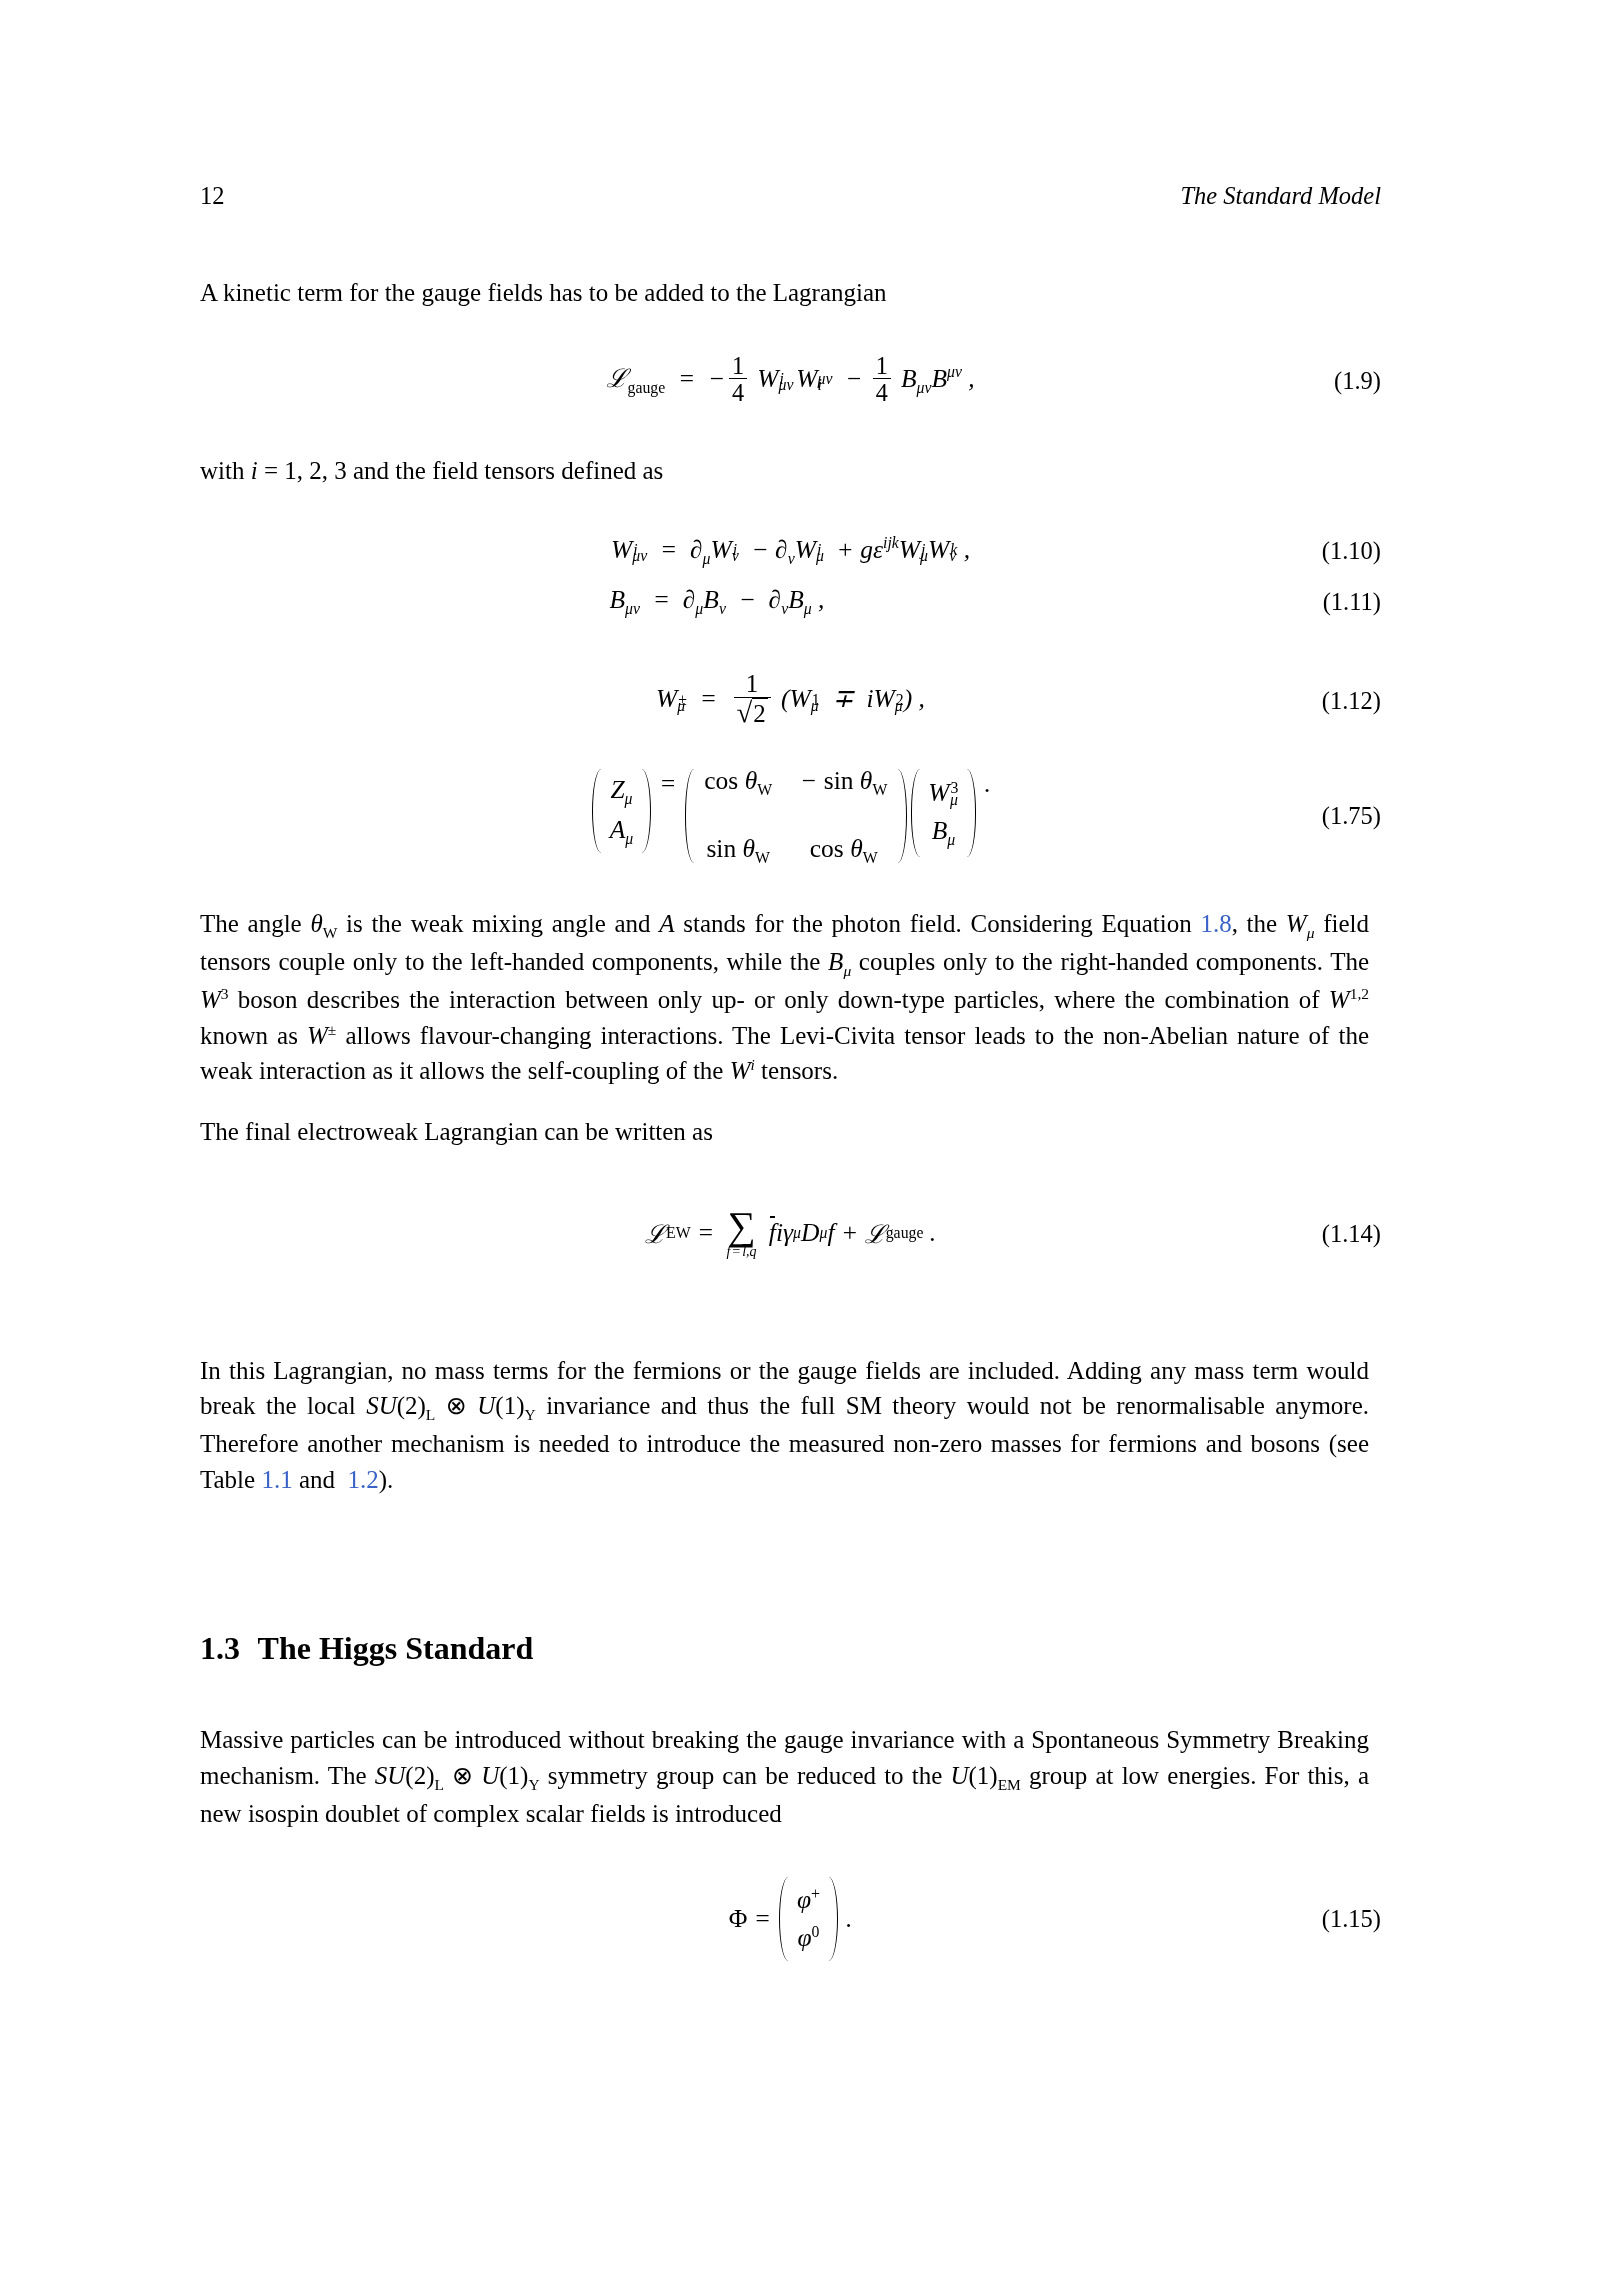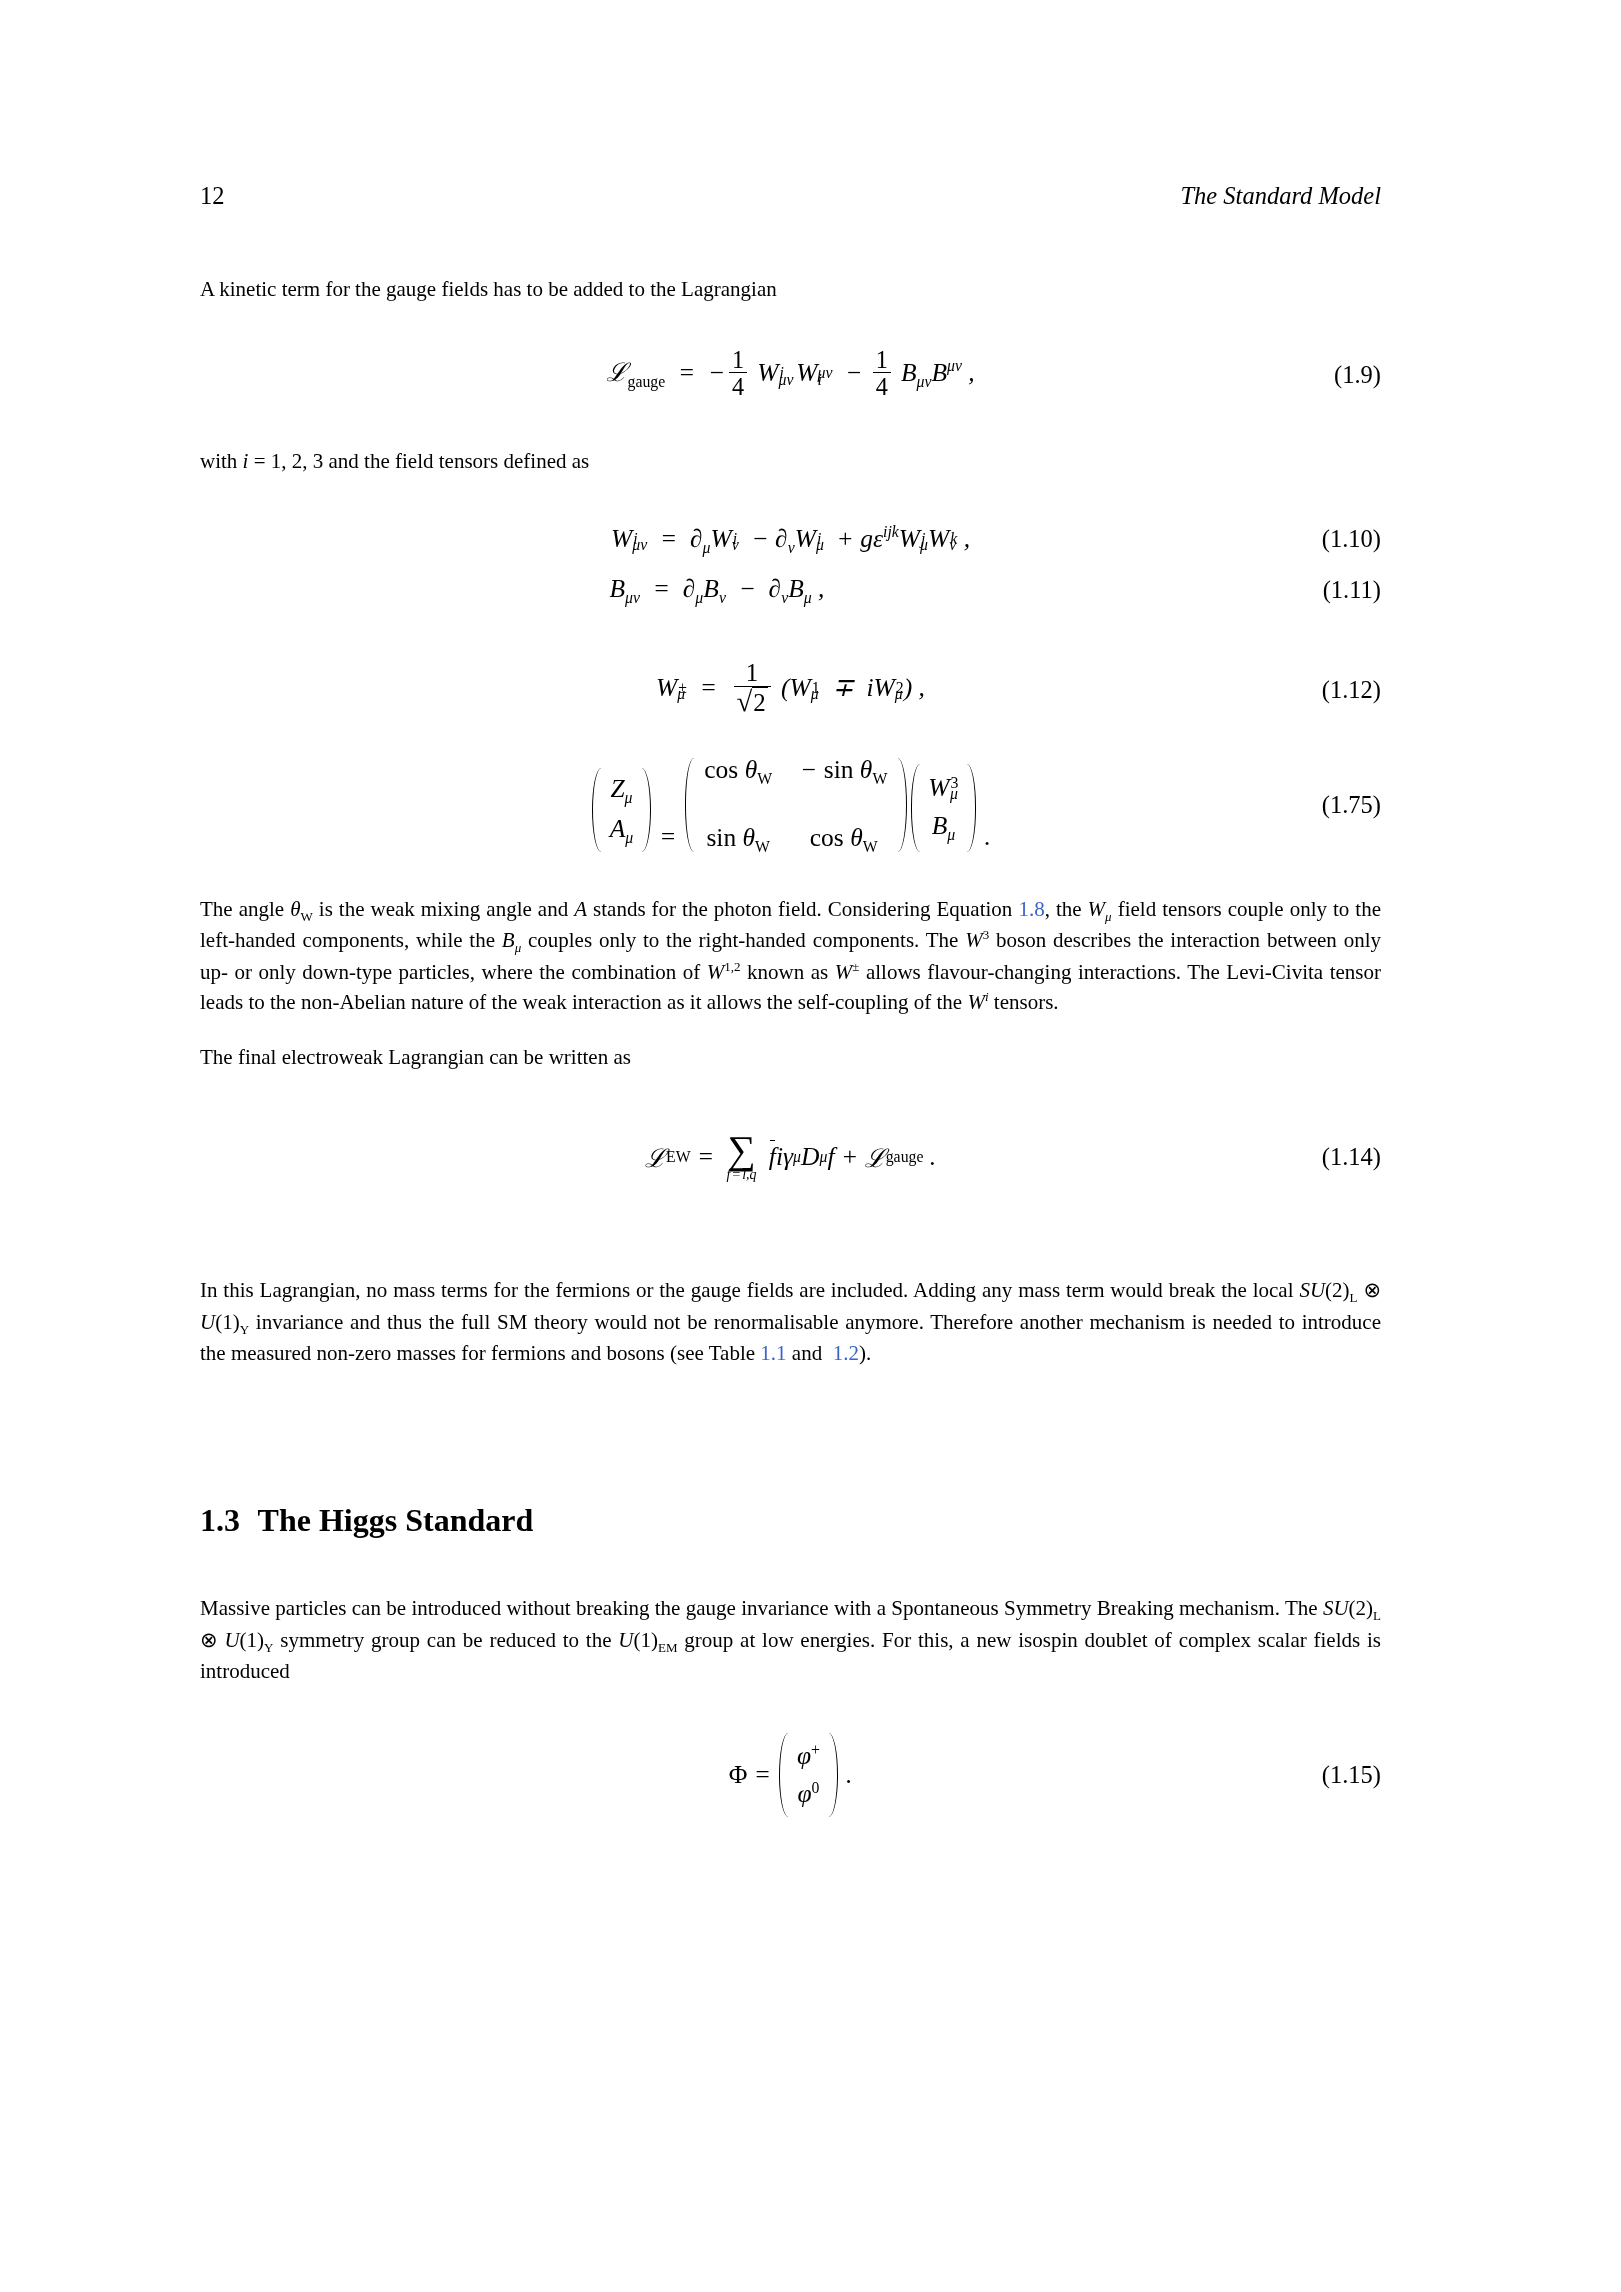--- a/index.html
+++ b/index.html
@@ -35,24 +35,24 @@
     margin-bottom: 65px;
   }
   .page-num {
     font-size: 24.5px;
   }
   .header-title {
     font-style: italic;
     font-size: 24.5px;
   }
   p.para {
-    font-size: 21px;
+    font-size: 25px;
     line-height: 1.42;
     text-align: justify;
-    margin: 0 0 0 0;
+    margin: 0 12px 0 0;
     hyphens: none;
   }
   .spacer-sm { height: 25.5px; }
   .spacer-md { height: 35px; }
   .spacer-xl { height: 94px; }
 
   
   .eq-block {
     position: relative;
     display: flex;
@@ -248,21 +248,21 @@
                 <span class="rad-body mup">2</span>
               </span></span>
         </span>
         (<span class="mi">W</span><span style="display:inline-block;vertical-align:-0.15em;"><sup style="display:block;margin-left:1px;" class="up">1</sup><sub style="display:block;margin-top:-0.75em;">μ</sub></span>
         &nbsp;∓&nbsp; <span class="mi">i</span><span class="mi">W</span><span style="display:inline-block;vertical-align:-0.15em;"><sup style="display:block;margin-left:1px;" class="up">2</sup><sub style="display:block;margin-top:-0.75em;">μ</sub></span>) ,
       </span>
       <span class="eq-num">(1.12)</span>
     </div>
 
     <div class="eq-block" style="margin-top:33px;margin-bottom:43px;min-height:94px;">
-      <span class="eq-body" style="display:inline-flex;align-items:flex-end;">
+      <span class="eq-body" style="display:inline-flex;align-items:flex-start;">
         <span class="matrix" style="height:84px;">
           <span class="paren-l"></span>
           <span class="mcols">
               <span class="mrow2">
             <div><span class="mi">Z</span><sub>μ</sub></div>
             <div><span class="mi">A</span><sub>μ</sub></div>
           </span>
             </span>
           <span class="paren-r"></span>
         </span>

